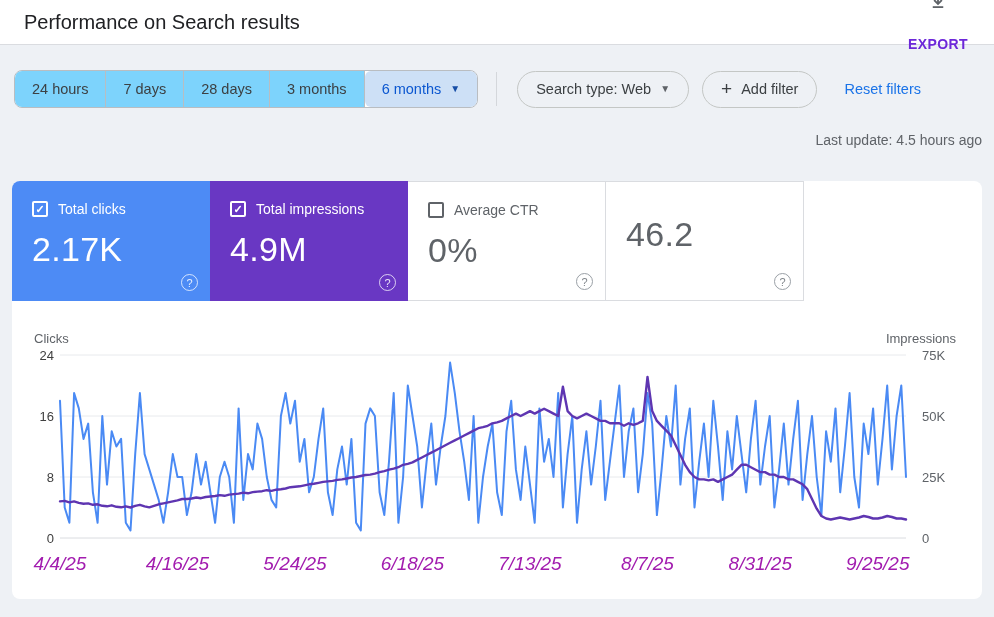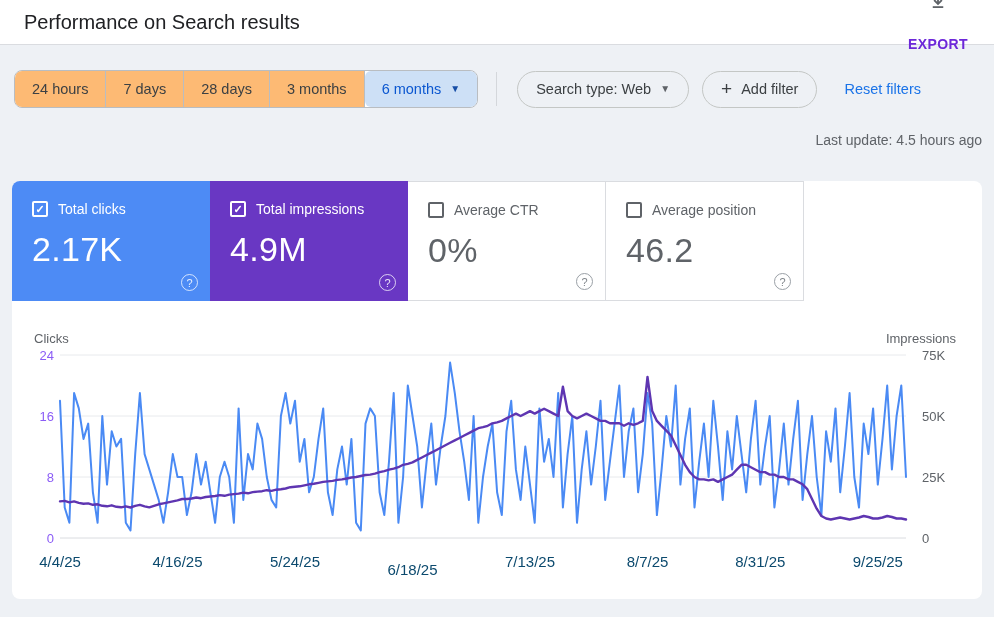--- a/index.html
+++ b/index.html
@@ -20,21 +20,21 @@
   .export-btn {
     display: flex; align-items: center; gap: 25px;
     background: none; border: none; padding: 0; cursor: pointer;
     font-family: inherit; font-size: 14px; font-weight: 700;
     letter-spacing: .4px; color: #6d28d9; flex-direction: column;
   }
   
   .toolbar { display: flex; align-items: center; margin: 25px 14px 0 14px; }
   .seg { display: flex; border: 1px solid #b9bdc1; border-radius: 8px; overflow: hidden; background: #fff; }
   .seg button {
-    height: 36px; padding: 0 17px; background: #fdba74; border: none;
+    height: 36px; padding: 0 17px; background: #7dd3fc; border: none;
     border-right: 1px solid #b9bdc1; font-family: inherit; font-size: 14.5px;
     color: #3c4043; cursor: pointer; display: flex; align-items: center; gap: 9px;
   }
   .seg button:last-child { border-right: none; }
   .seg button.selected { background: #cde0f6; color: #0b57d0; font-weight: 500; border-radius: 6px; }
   .seg button.selected .caret { color: #174ea6; }
   .caret { font-size: 10px; color: #5f6368; line-height: 1; }
   .vdiv { width: 1px; height: 34px; background: #d4d7db; margin: 0 20px 0 18px; }
   .pill {
     height: 37px; border: 1px solid #c4c7c5; border-radius: 19px; background: transparent;
@@ -68,27 +68,27 @@
     border-radius: 50%; display: flex; align-items: center; justify-content: center;
     font-size: 11px; cursor: pointer;
   }
   .tile-plain .help { border-color: #9aa0a6; color: #80868b; }
   
   .chart { position: relative; margin-top: 30px; height: 240px; }
   .axlab { position: absolute; top: 0; font-size: 13px; color: #5f6368; }
   .axlab.left { left: 22px; }
   .axlab.right { right: 26px; }
   .yticks-l { position: absolute; left: 0; top: 24px; width: 42px; height: 183px; }
-  .yticks-l span { position: absolute; right: 0; transform: translateY(-50%); font-size: 13px; color: #8b5cf6; }
+  .yticks-l span { position: absolute; right: 0; transform: translateY(-50%); font-size: 13px; color: #404040; }
   .yticks-r { position: absolute; left: 902px; top: 24px; width: 64px; height: 183px; }
   .yticks-r span { position: absolute; left: 8px; transform: translateY(-50%); font-size: 13px; color: #5f6368; }
   .plot { position: absolute; left: 48px; top: 24px; width: 846px; height: 183px; }
   .plot svg { width: 100%; height: 100%; display: block; overflow: visible; }
   .xticks { position: absolute; left: 48px; top: 222px; width: 846px; height: 16px; }
-  .xticks span { position: absolute; transform: translateX(-50%); font-size: 15px; color: #0c4a6e; white-space: nowrap; }
+  .xticks span { position: absolute; transform: translateX(-50%); font-size: 19px; color: #a21caf; white-space: nowrap; font-style: italic; }
 </style>
 </head>
 <body>
 
 <header class="topbar">
   <h1>Performance on Search results</h1>
   <button class="export-btn">
     <svg width="18" height="18" viewBox="0 0 24 24" fill="#5f6368">
       <path d="M5 20h14v-2.4H5z"></path>
       <path d="M12 16.2l-6-6 1.7-1.7 3.1 3.1V3h2.4v8.6l3.1-3.1 1.7 1.7z"></path>
@@ -150,24 +150,20 @@
     </div>
     <div class="tile tile-plain">
       <div class="lab">
         <span class="cb"></span>
         <span>Average CTR</span>
       </div>
       <div class="val">0%</div>
       <span class="help">?</span>
     </div>
     <div class="tile tile-plain">
-      <div class="lab">
-        <span class="cb"></span>
-        <span>Average position</span>
-      </div>
       <div class="val">46.2</div>
       <span class="help">?</span>
     </div>
   </div>
 
   <div class="chart">
     <span class="axlab left">Clicks</span>
     <span class="axlab right">Impressions</span>
     <div class="yticks-l" id="yticksL">
         <span style="top: 0%;">24</span>
@@ -188,20 +184,20 @@
     <div class="yticks-r" id="yticksR">
         <span style="top: 0%;">75K</span>
         <span style="top: 33.3333%;">50K</span>
         <span style="top: 66.6667%;">25K</span>
         <span style="top: 100%;">0</span>
       </div>
     <div class="xticks" id="xticks">
         <span style="left: 0%;">4/4/25</span>
         <span style="left: 13.8889%;">4/16/25</span>
         <span style="left: 27.7778%;">5/24/25</span>
-        <span style="left: 41.6667%; margin-top: 8px;">6/18/25</span>
+        <span style="left: 41.6667%;">6/18/25</span>
         <span style="left: 55.5556%;">7/13/25</span>
         <span style="left: 69.4444%;">8/7/25</span>
         <span style="left: 82.7778%;">8/31/25</span>
         <span style="left: 96.6667%;">9/25/25</span>
       </div>
   </div>
 </section>
 
 </body></html>

